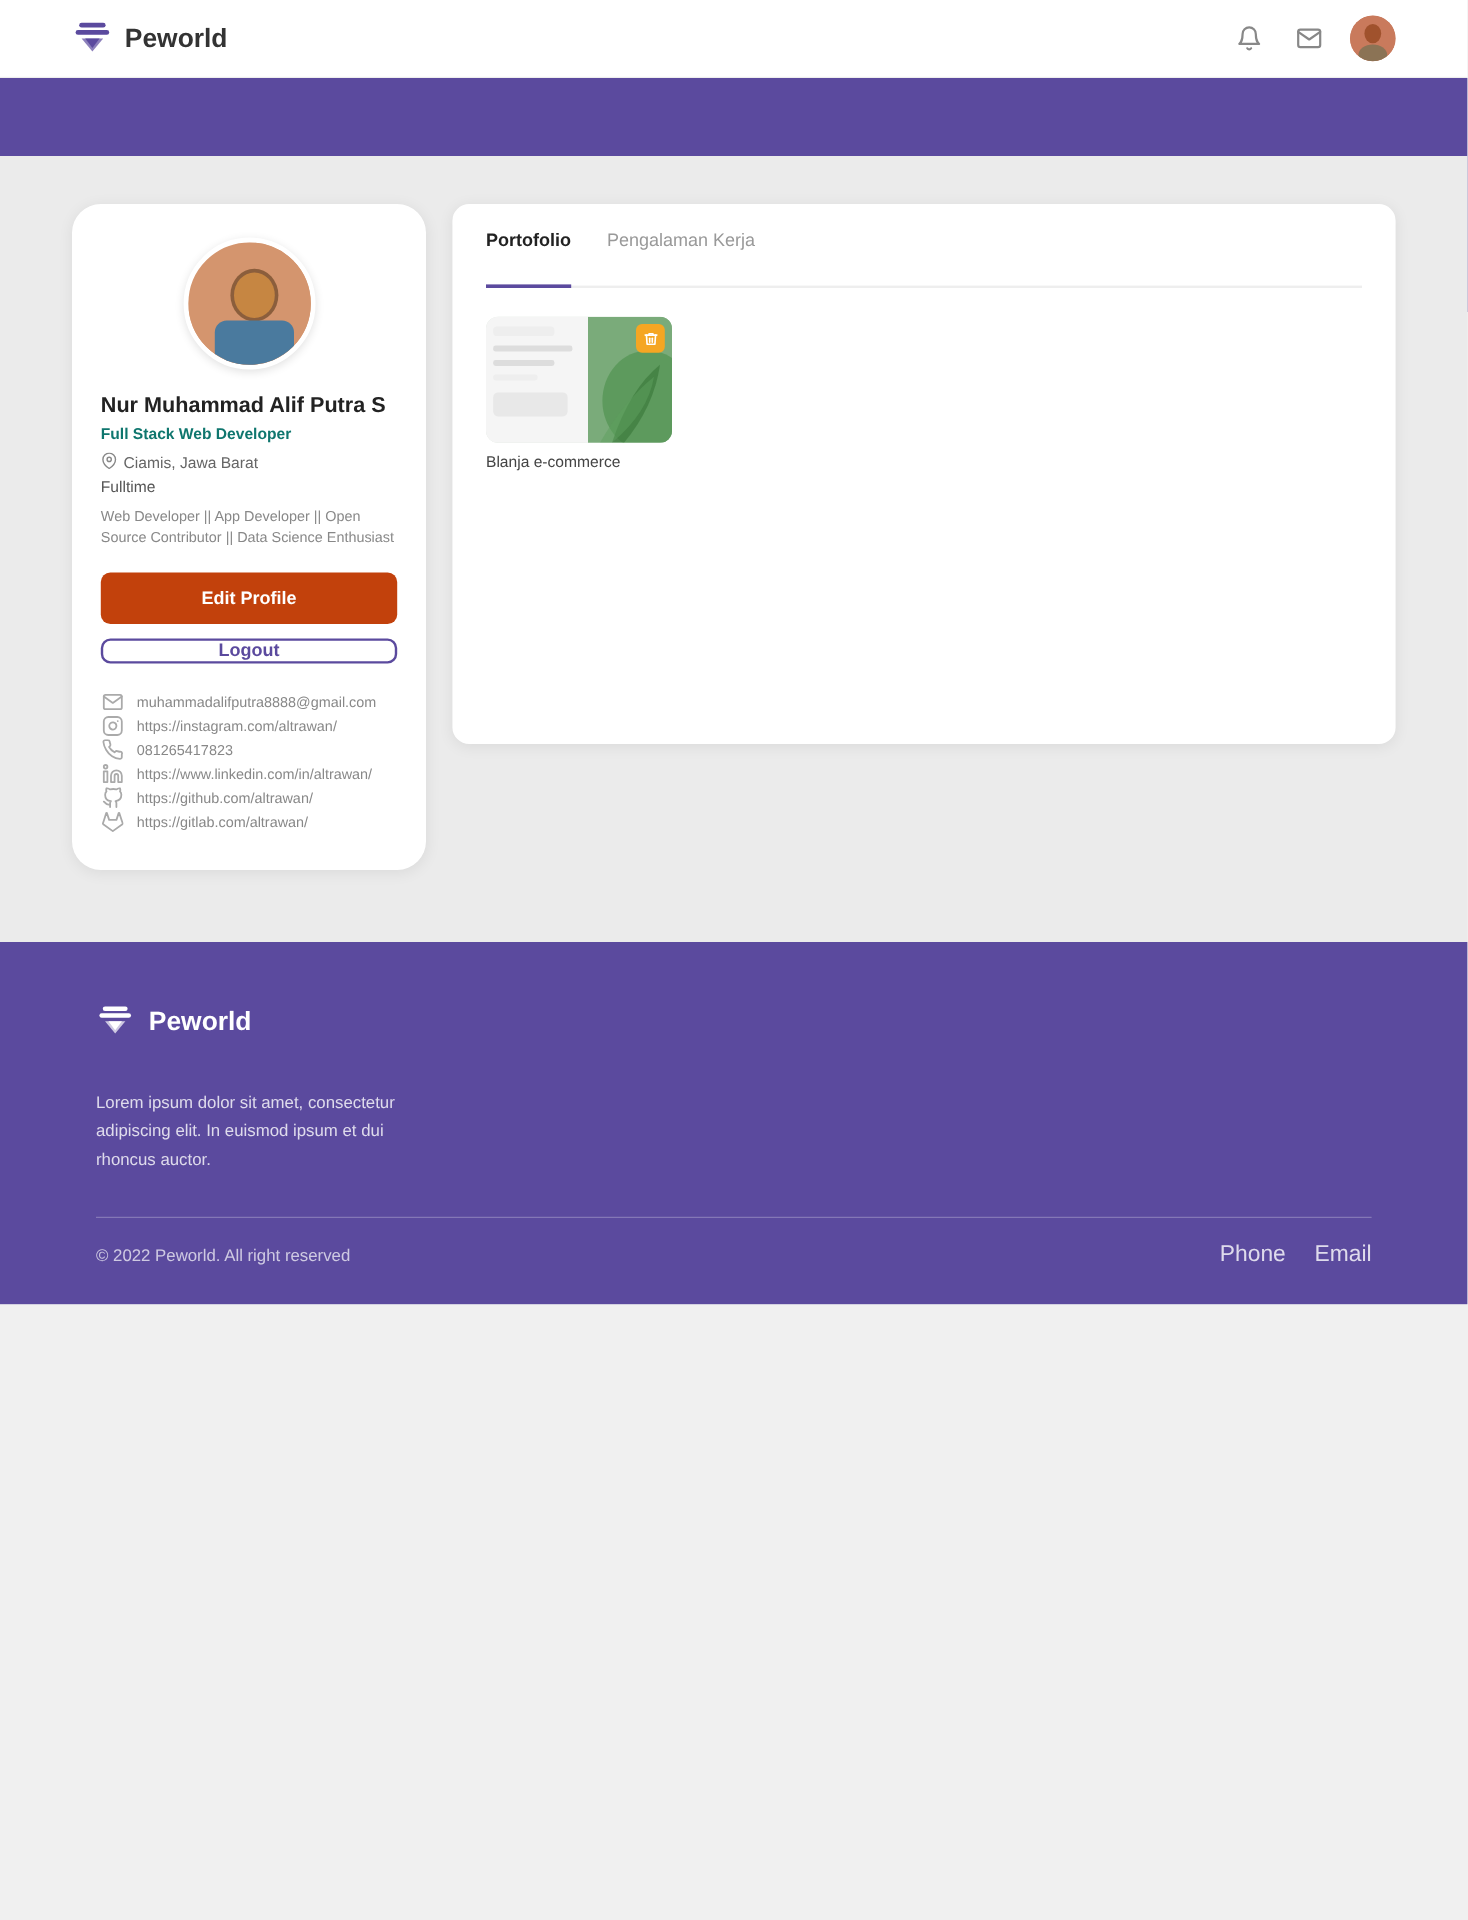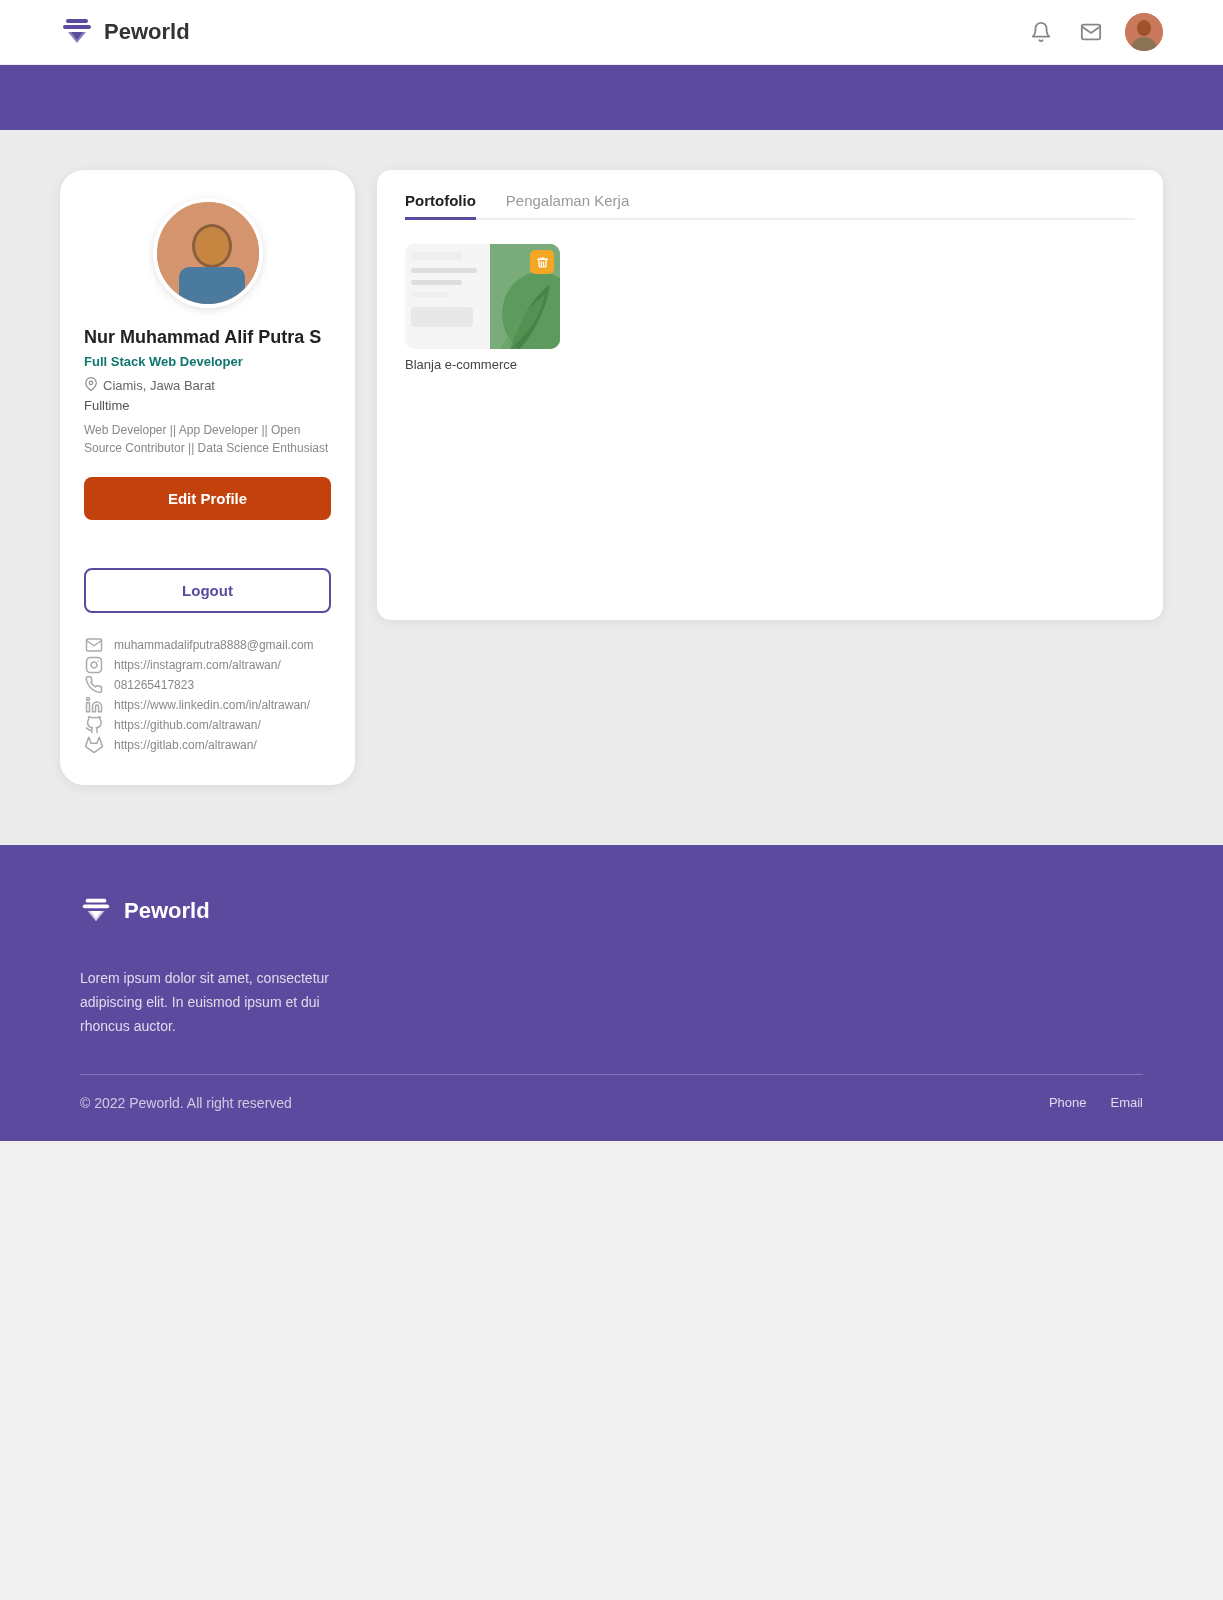--- a/index.html
+++ b/index.html
@@ -137,26 +137,24 @@
       font-weight: 600;
       cursor: pointer;
       margin-bottom: 12px;
     }
     .btn-logout {
       width: 100%;
       background: #fff;
       color: #5b4a9e;
       border: 2px solid #5b4a9e;
       border-radius: 8px;
-      padding: 12px;
       font-size: 15px;
       font-weight: 600;
       cursor: pointer;
       margin-bottom: 22px;
-      margin-top: 36px;
     }
     .skills-section {
       margin-bottom: 28px;
     }
     .skills-title {
       font-size: 16px;
       font-weight: 700;
       color: #222;
       margin-bottom: 12px;
     }
@@ -204,21 +202,21 @@
       min-height: 450px;
     }
     .tabs {
       display: flex;
       gap: 30px;
       border-bottom: 2px solid #eee;
       margin-bottom: 24px;
     }
     .tab-item {
       font-size: 15px;
-      padding-bottom: 8px;
+      padding-bottom: 28px;
       cursor: pointer;
       color: #999;
       font-weight: 500;
       border-bottom: 3px solid transparent;
       margin-bottom: -2px;
     }
     .tab-item.active {
       color: #222;
       font-weight: 700;
       border-bottom: 3px solid #5b4a9e;
@@ -314,21 +312,21 @@
     }
     .footer-copy {
       font-size: 14px;
       color: rgba(255,255,255,0.7);
     }
     .footer-links {
       display: flex;
       gap: 24px;
     }
     .footer-link {
-      font-size: 13px;
+      font-size: 19px;
       color: rgba(255,255,255,0.8);
       cursor: pointer;
     }
 
     
     .logo-icon {
       display: inline-flex;
       align-items: center;
     }
   </style>

